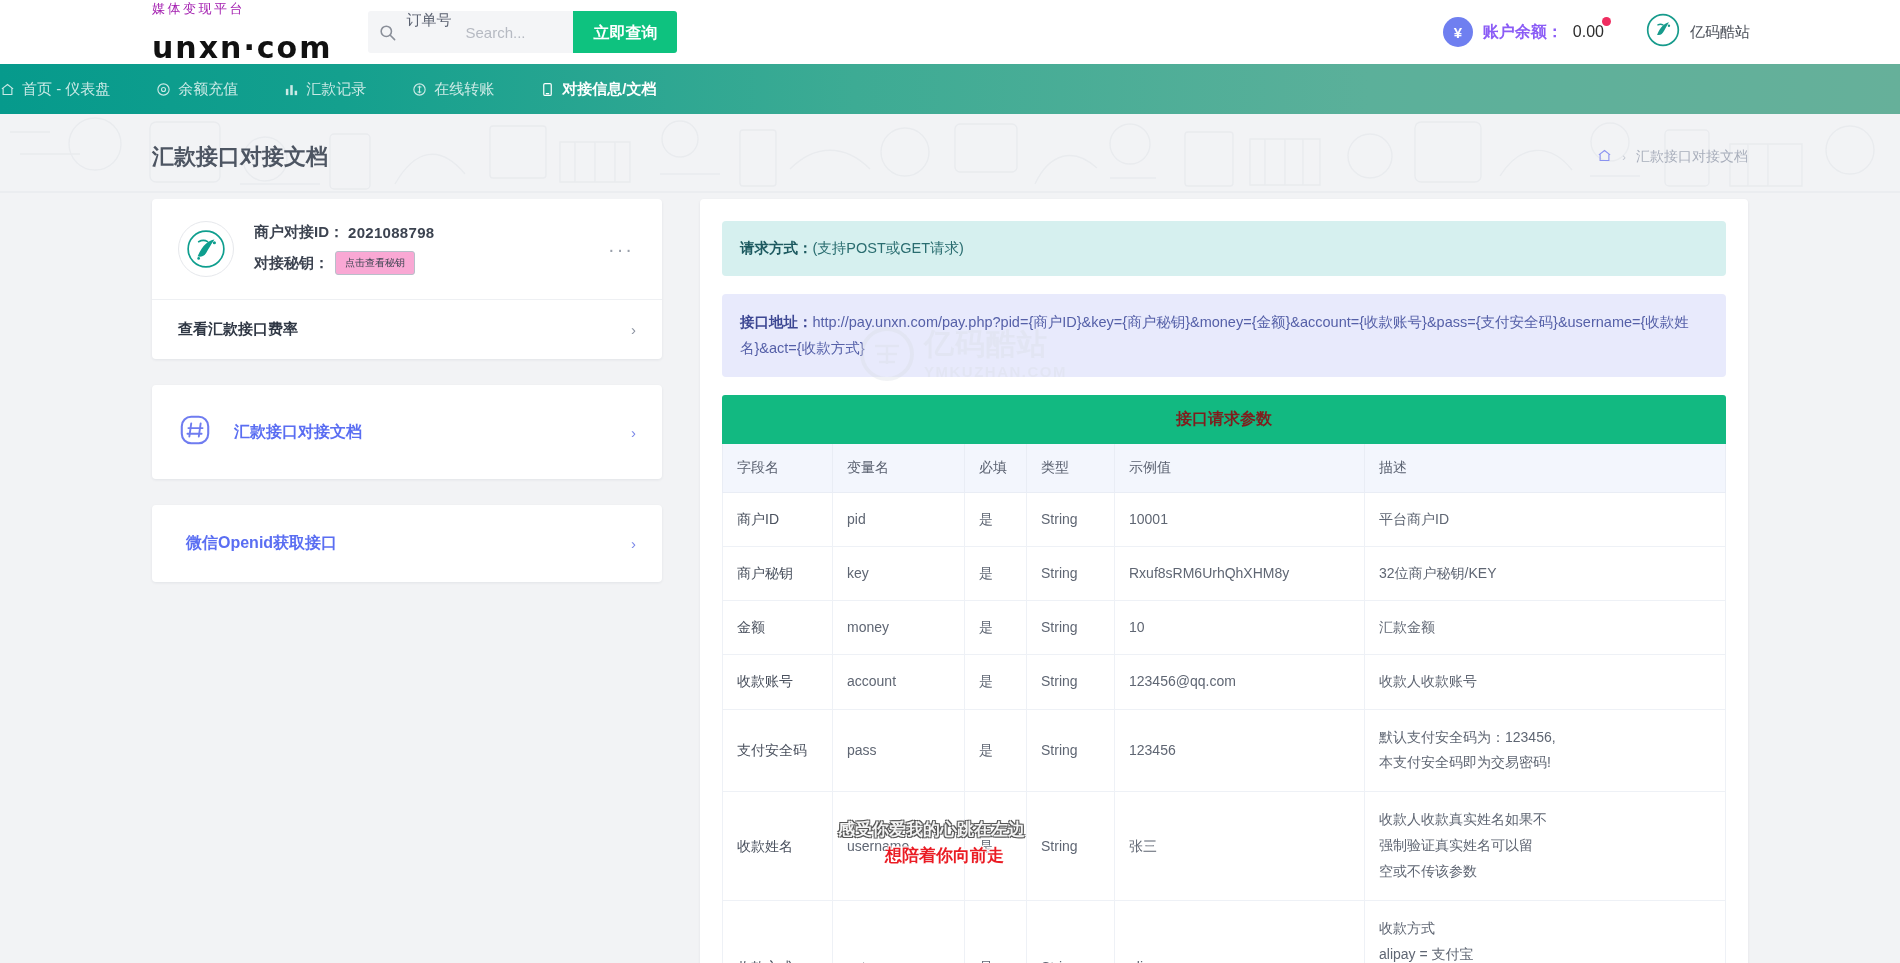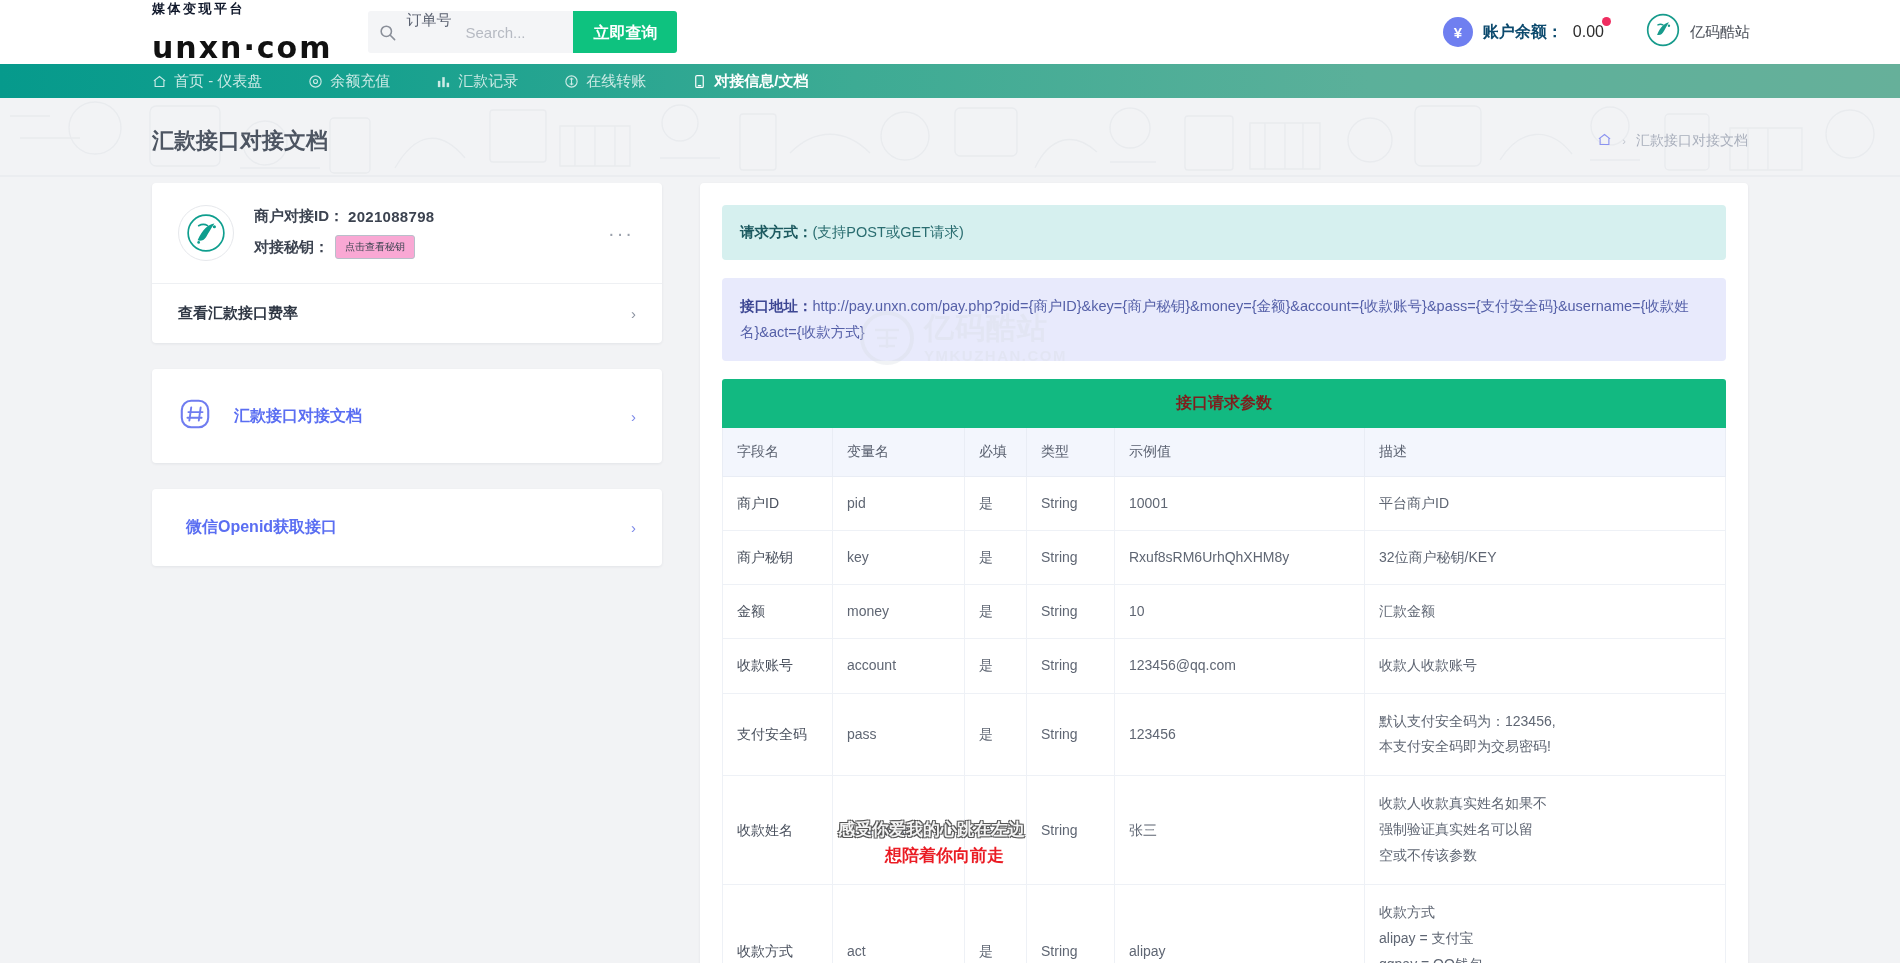--- a/index.html
+++ b/index.html
@@ -25,22 +25,22 @@
   .brand {
     margin-left: 152px;
     display: flex;
     flex-direction: column;
     justify-content: center;
     line-height: 1;
   }
   .brand-sub {
     font-size: 13px;
     letter-spacing: 2.5px;
-    color: #0f172a;
-    font-weight: 700;
+    color: #a21caf;
+    font-weight: 400;
     margin-bottom: 18px;
   }
   .brand-main {
     font-size: 30px;
     font-weight: 800;
     letter-spacing: 2px;
     color: #111;
     font-family: "DejaVu Sans", sans-serif;
   }
 
@@ -106,43 +106,42 @@
   }
   .yen-badge {
     width: 30px; height: 30px;
     border-radius: 50%;
     background: #6f7ff0;
     color: #fff;
     display: flex; align-items: center; justify-content: center;
     font-size: 15px; font-weight: 700;
   }
   .balance-text {
-    font-size: 16px; font-weight: 700; color: #0c4a6e;
+    font-size: 16px; font-weight: 700; color: #8b5cf6;
     white-space: nowrap;
   }
   .balance-amt { font-weight: 400; color: #2d2d2d; }
   .dot-badge {
     position: absolute;
     right: -7px; top: 0px;
     width: 9px; height: 9px;
     border-radius: 50%;
     background: #ef2d60;
   }
   .user {
     display: flex; align-items: center; gap: 10px;
   }
   .user-name { font-size: 15px; color: #4a4f58; font-weight: 500; }
 
   
   .navbar {
-    height: 34px;
+    height: 50px;
     background: linear-gradient(90deg, #069a8c 0%, #14a08e 18%, #3dab94 45%, #5bb09a 72%, #66b09a 100%);
     display: flex;
     align-items: center;
-    padding-left: 152px;
     gap: 46px;
     position: relative;
     z-index: 4;
   }
   .navitem {
     display: flex; align-items: center; gap: 7px;
     color: rgba(255,255,255,.78);
     font-size: 15px;
     cursor: pointer;
     white-space: nowrap;

